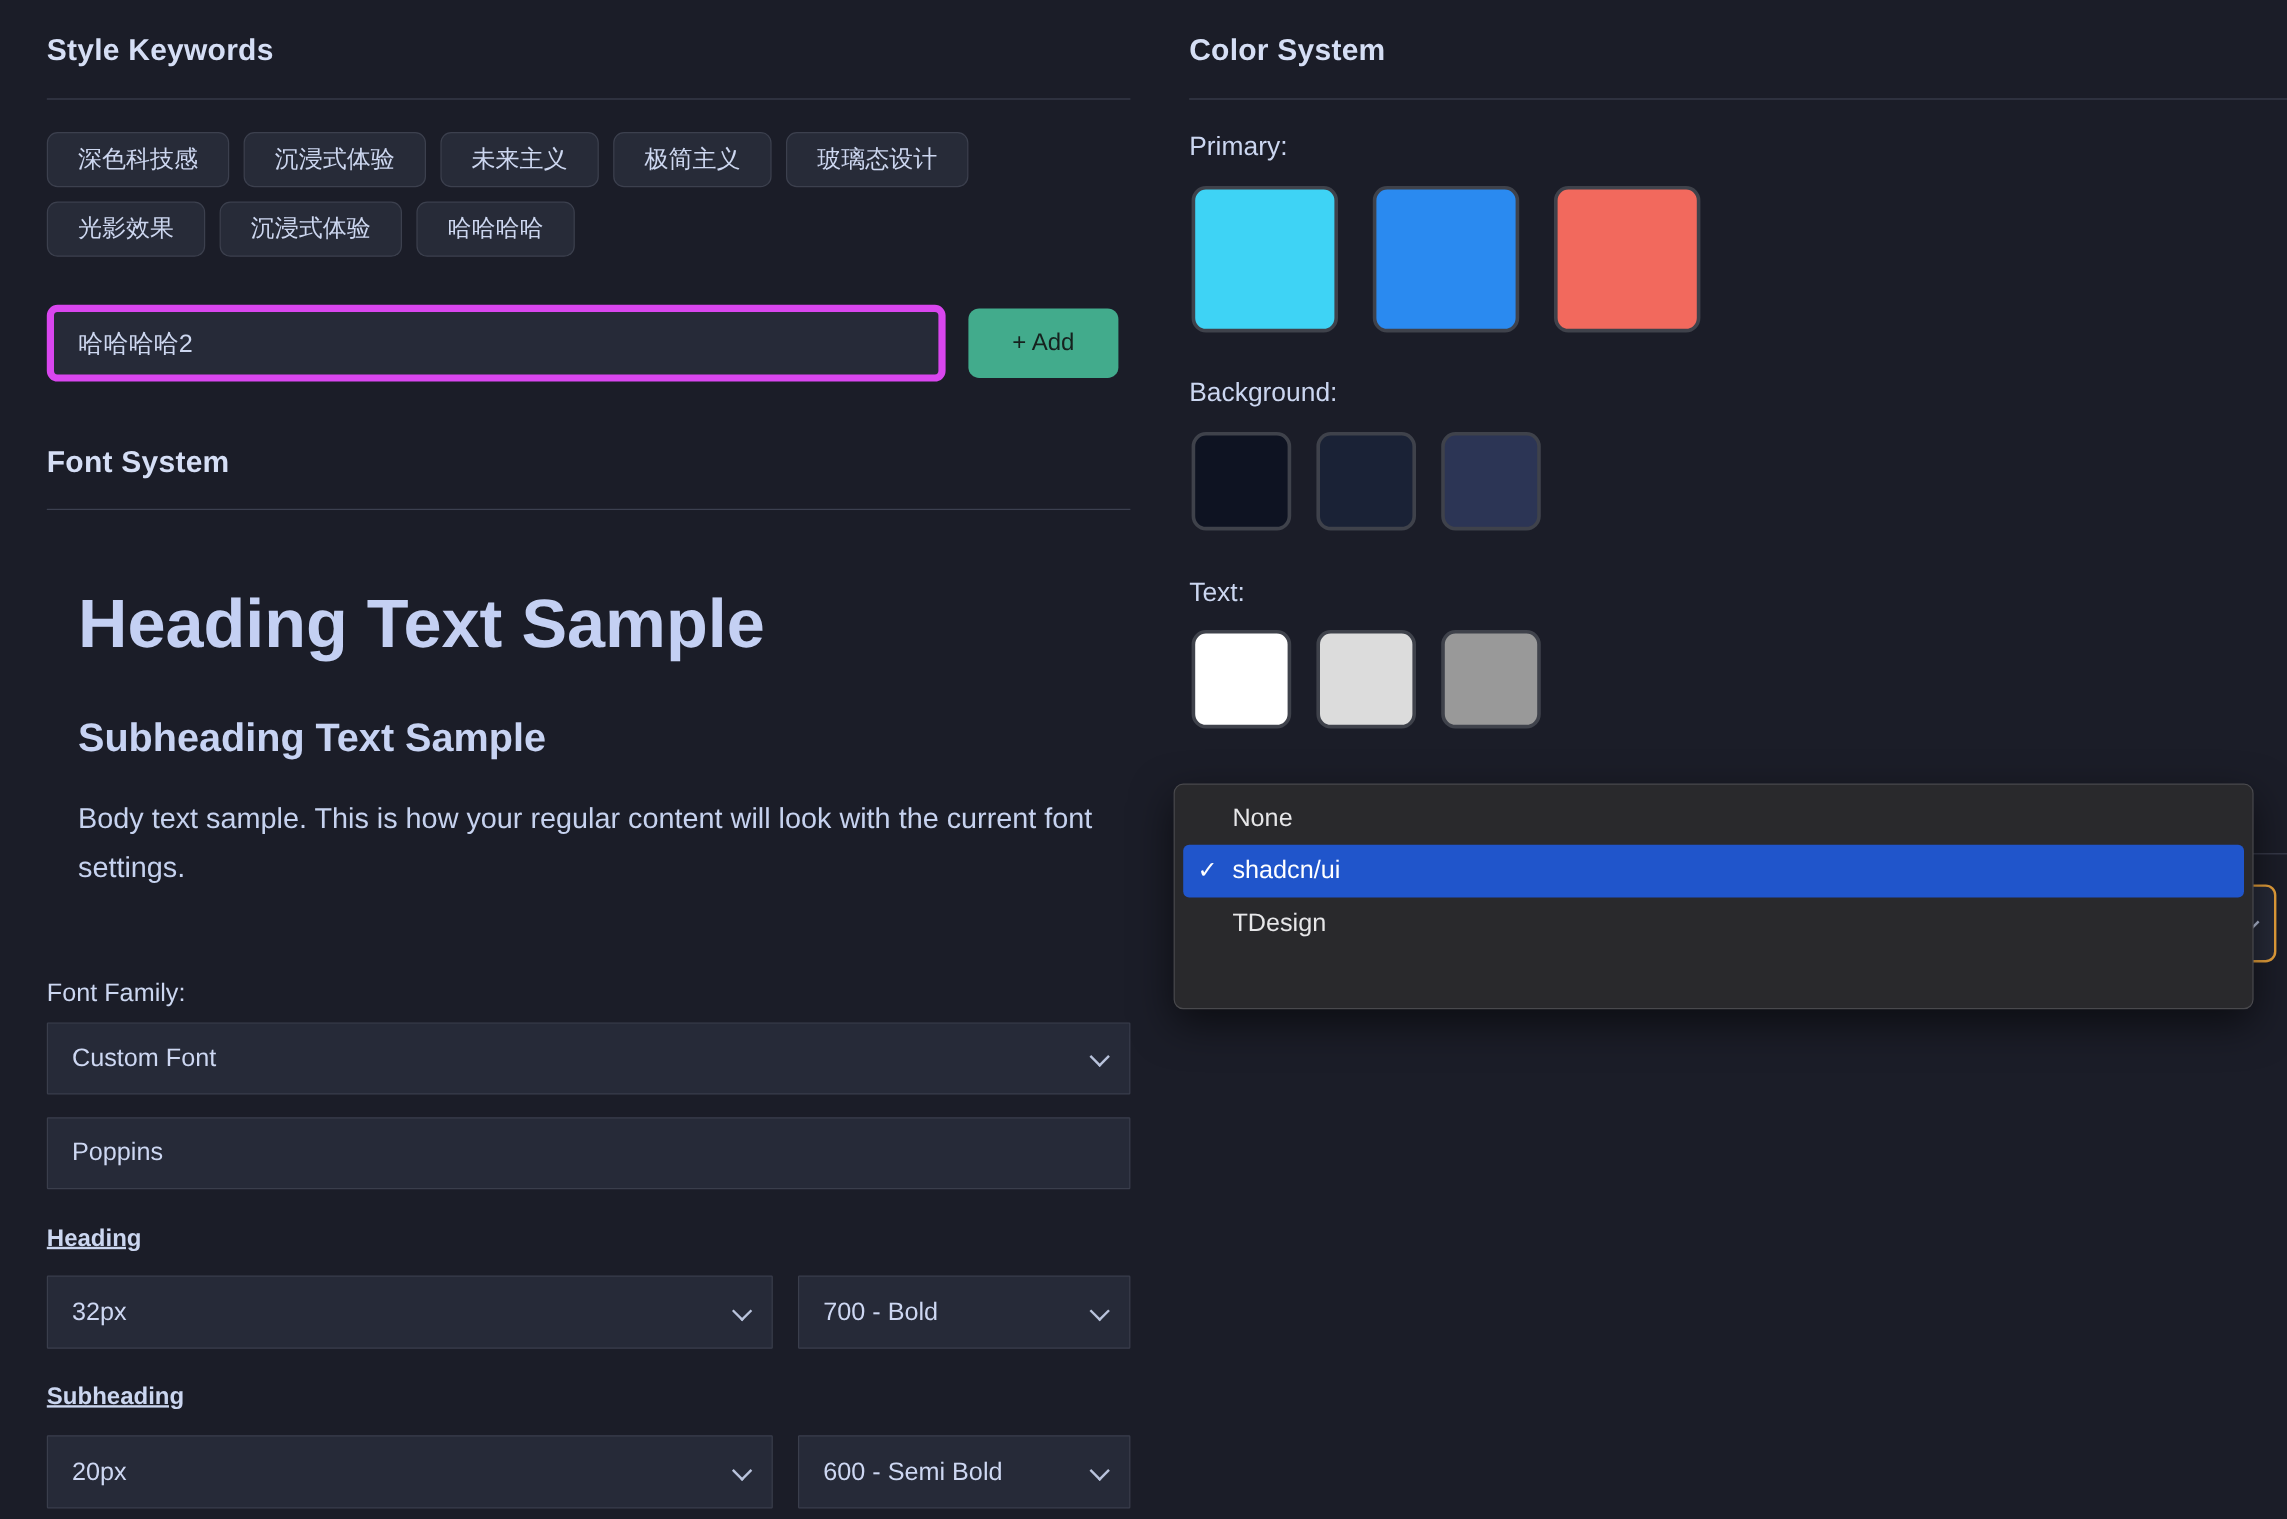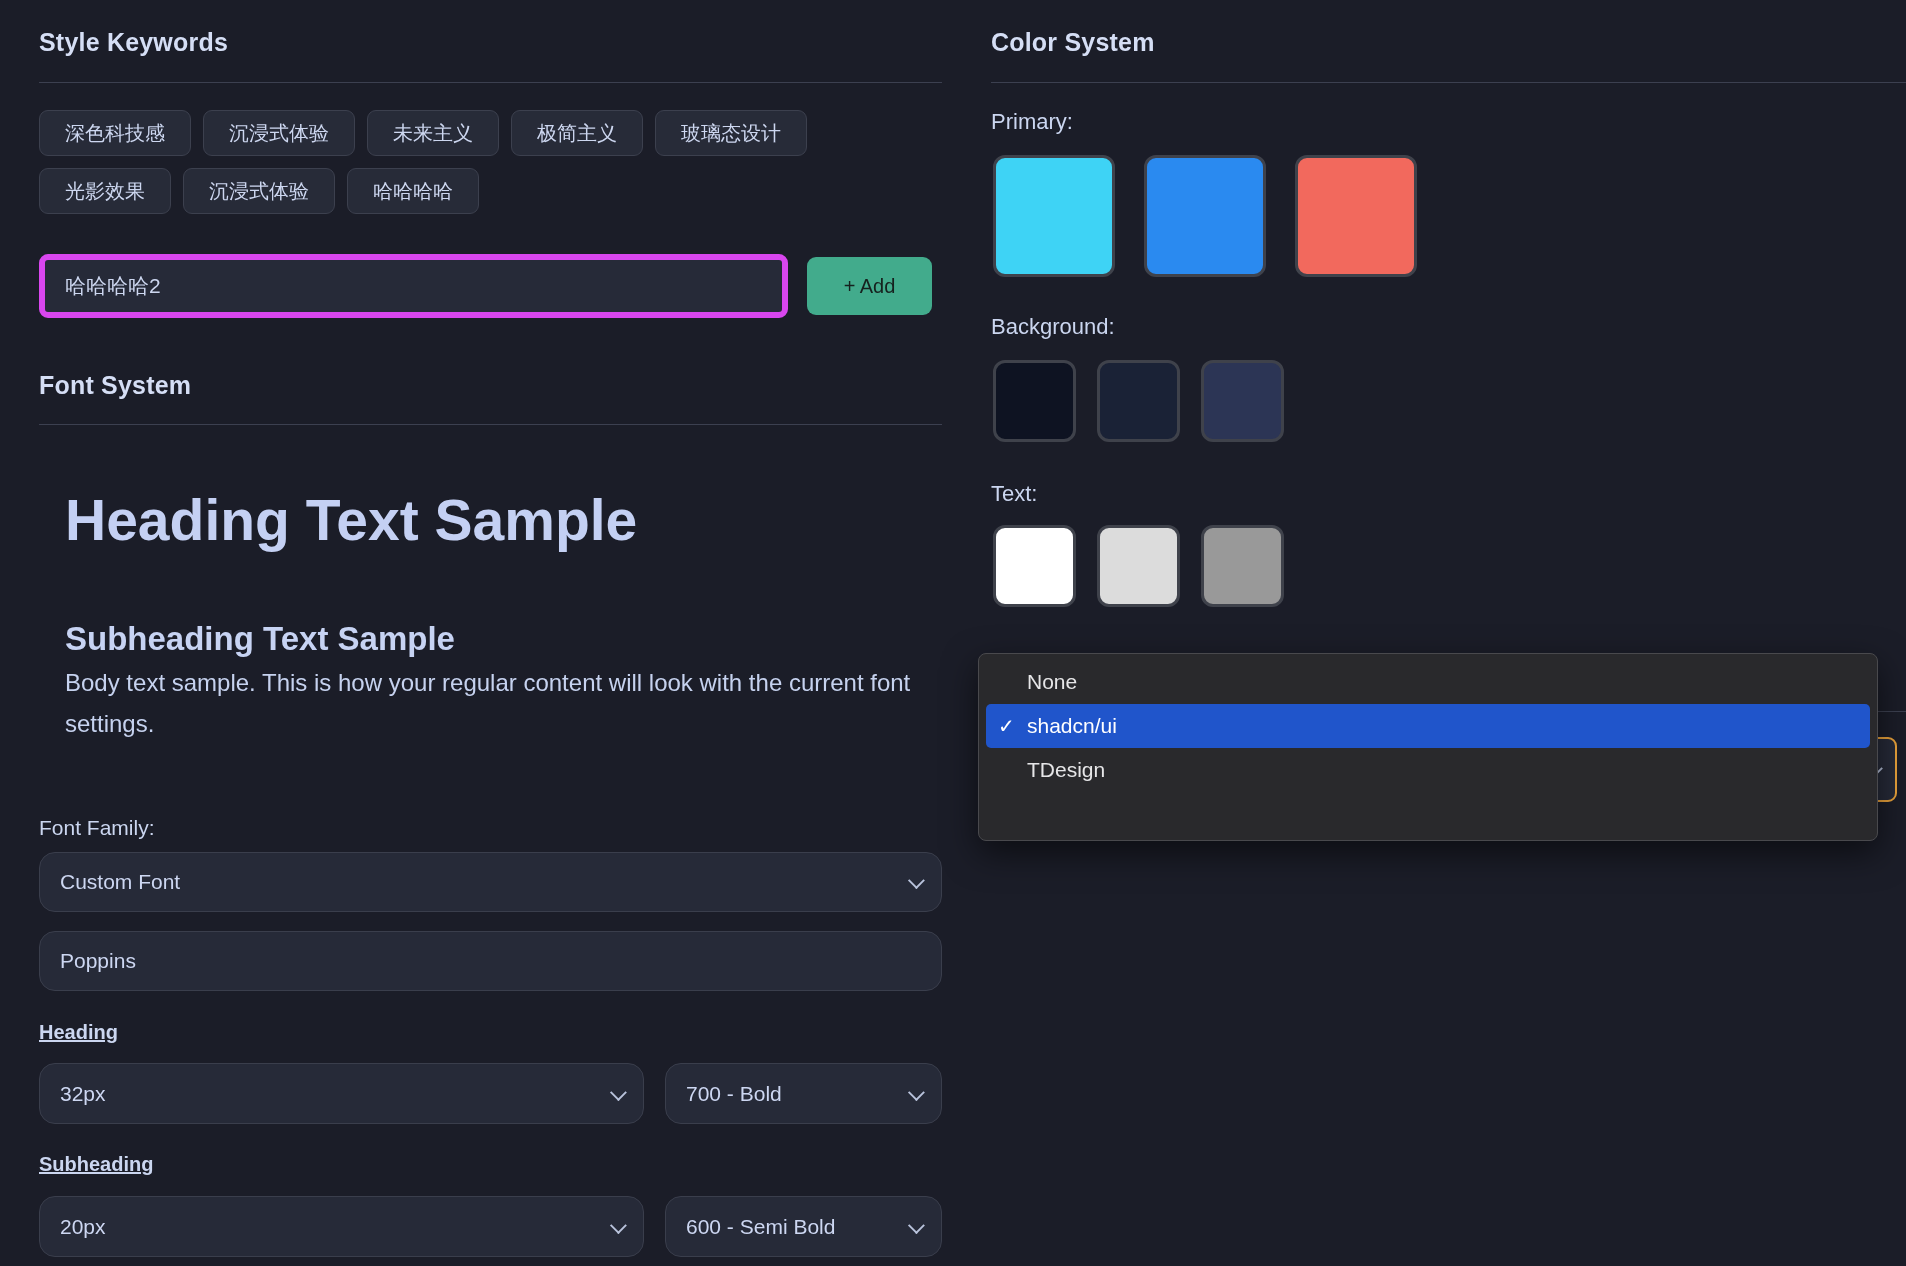--- a/index.html
+++ b/index.html
@@ -24,25 +24,25 @@
 
   
   .kw-row { display:flex; align-items:center; gap:19px; width:100%; height:64px; }
   .kw-input { flex:0 0 749px; height:64px; background:#262a38; border:6px solid #d946ef; border-radius:9px;
               color:#cdd7f0; font-size:21px; padding:0 20px; outline:none; font-family:inherit; }
   .add-btn { width:125px; height:58px; background:#42ab8c; color:#16211e; border:none; border-radius:9px;
              font-size:20px; font-weight:500; font-family:inherit; cursor:pointer; }
 
   
   .h1-sample { font-size:57px; font-weight:700; color:#c4d0f3; }
-  .h2-sample { font-size:33px; font-weight:600; color:#c7d3f3;margin-top:24px; }
+  .h2-sample { font-size:33px; font-weight:600; color:#c7d3f3; }
   .body-sample { font-size:24px; line-height:41px; color:#c6d2ef; max-width:880px; }
 
   
-  .field { position:absolute; background:#262a38; border:1px solid #3a3e4c; border-radius:16px;
+  .field { position:absolute; background:#262a38; border:1px solid #3a3e4c; border-radius:1px;
            display:flex; align-items:center; padding:0 20px; font-size:21px; color:#cdd7f2; }
   .field .val { flex:1 1 auto; white-space:nowrap; overflow:hidden; }
   .chev { width:12px; height:12px; border-right:2px solid #b9c3dc; border-bottom:2px solid #b9c3dc;
           transform:rotate(45deg) translateY(-2px); flex:0 0 auto; margin-left:12px; }
   input.field { outline:none; font-family:inherit; }
 
   
   .swatch-row { position:absolute; display:flex; }
   .swatch { border:3px solid #3f424b; border-radius:12px; }
   .swatch.big { width:122px; height:122px; margin-right:29px; }

